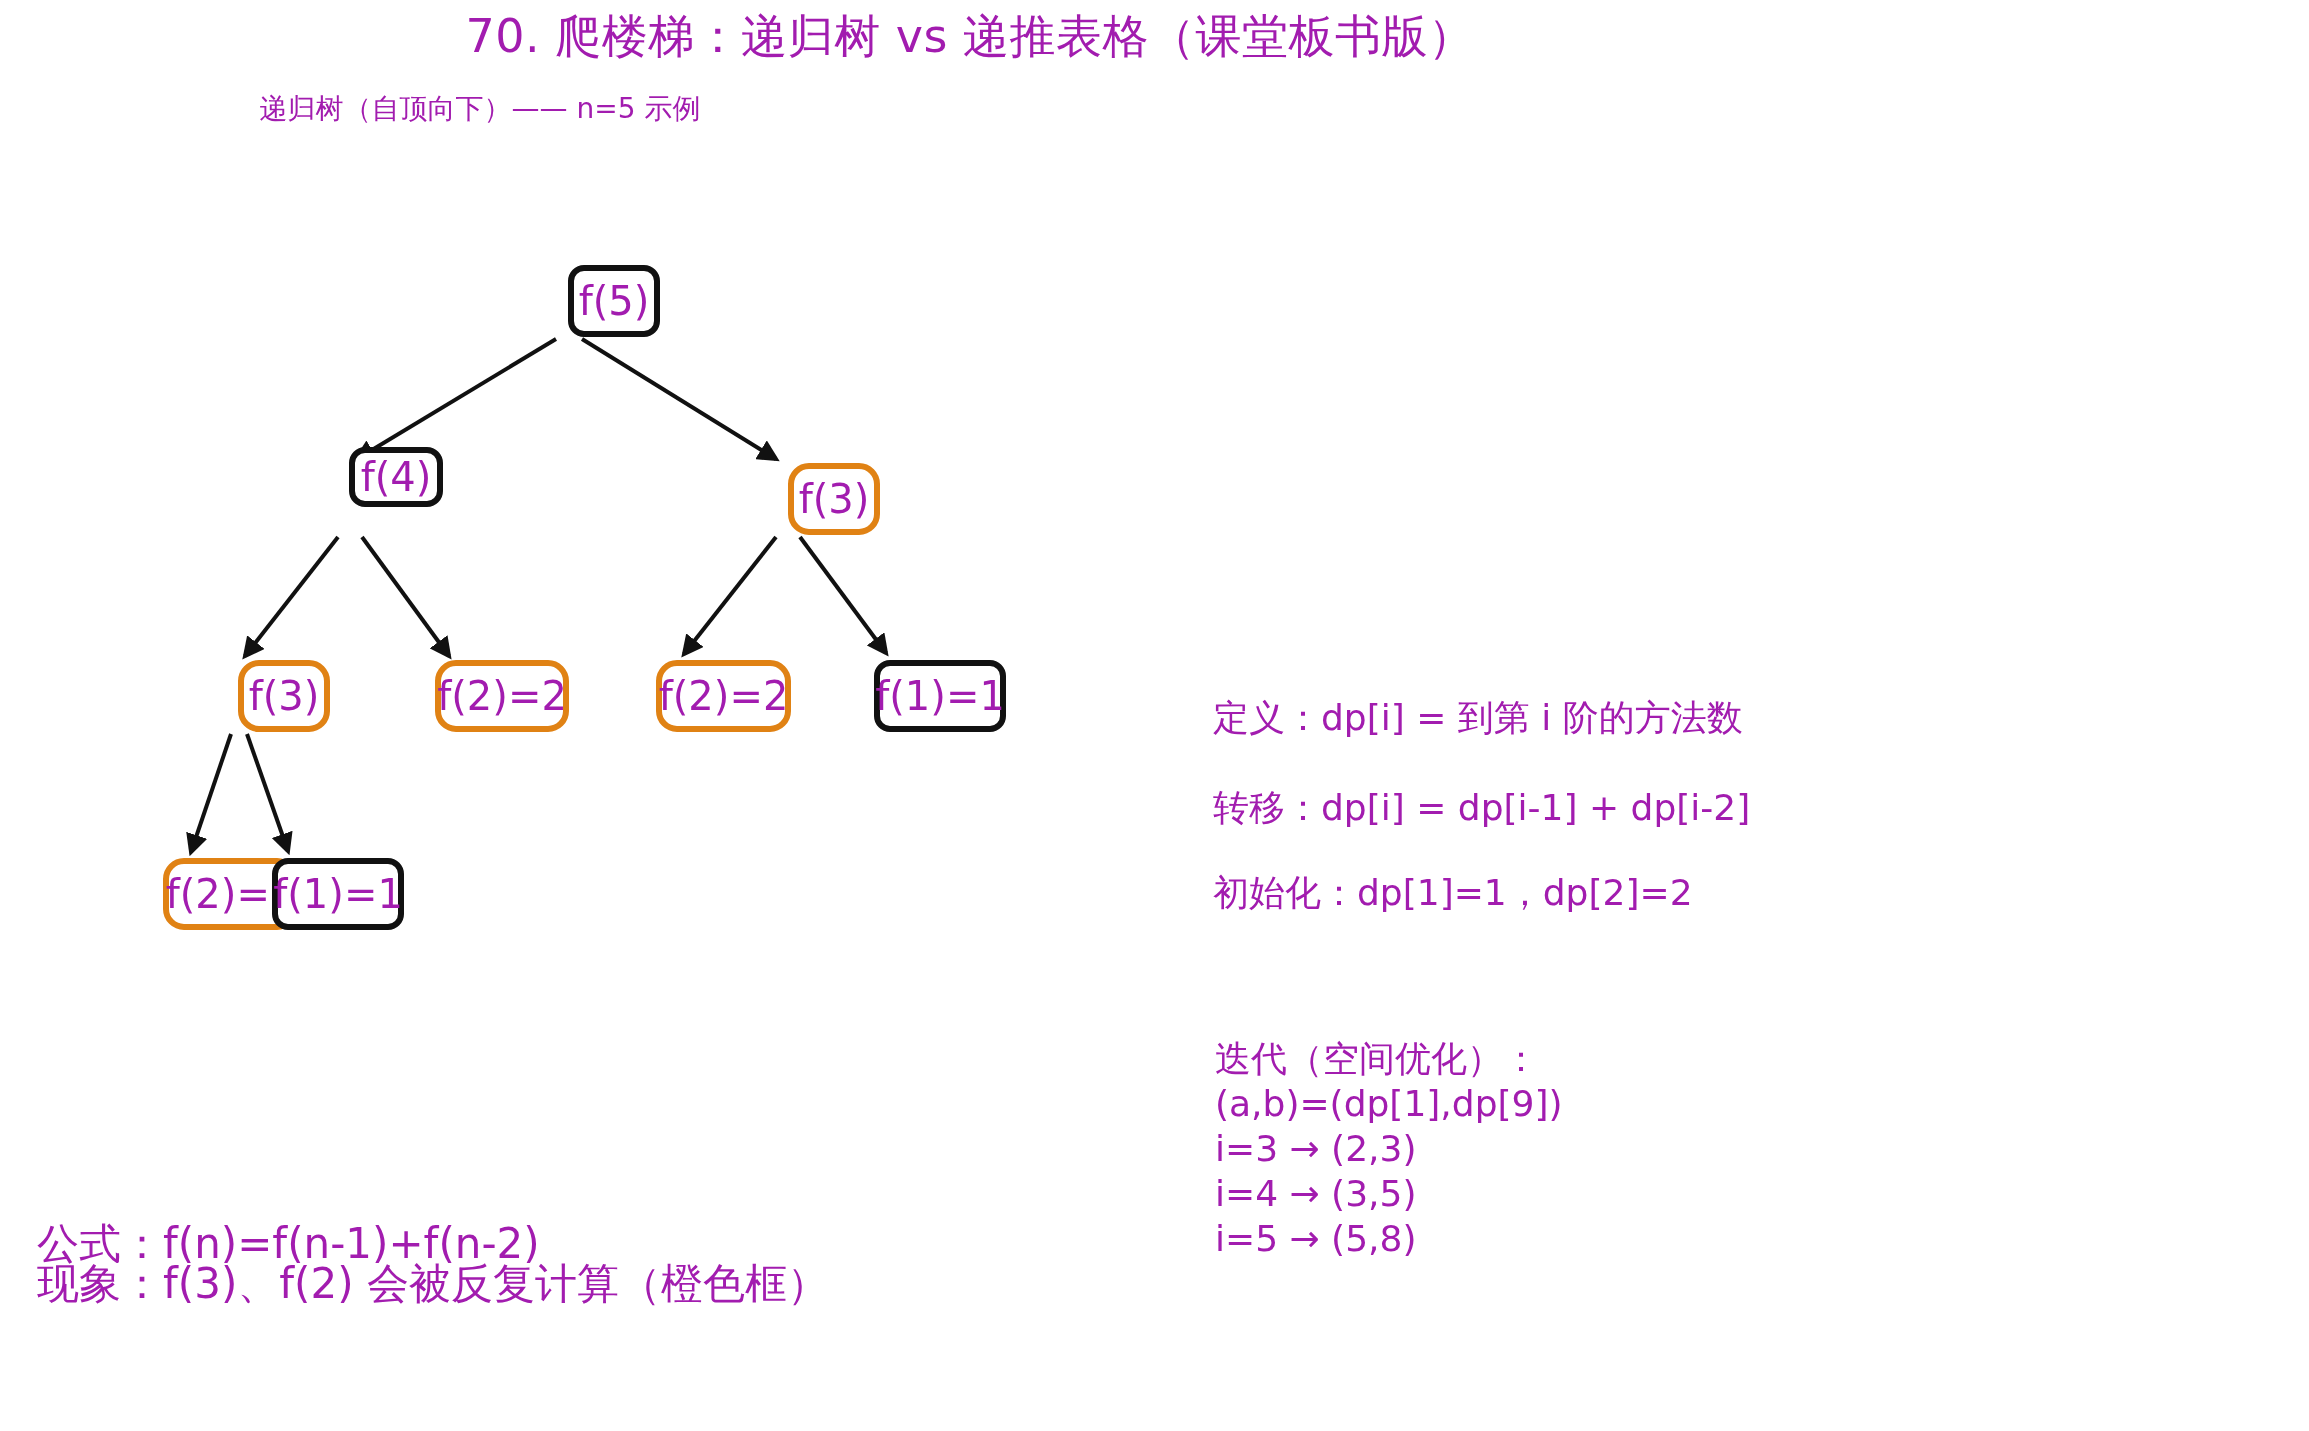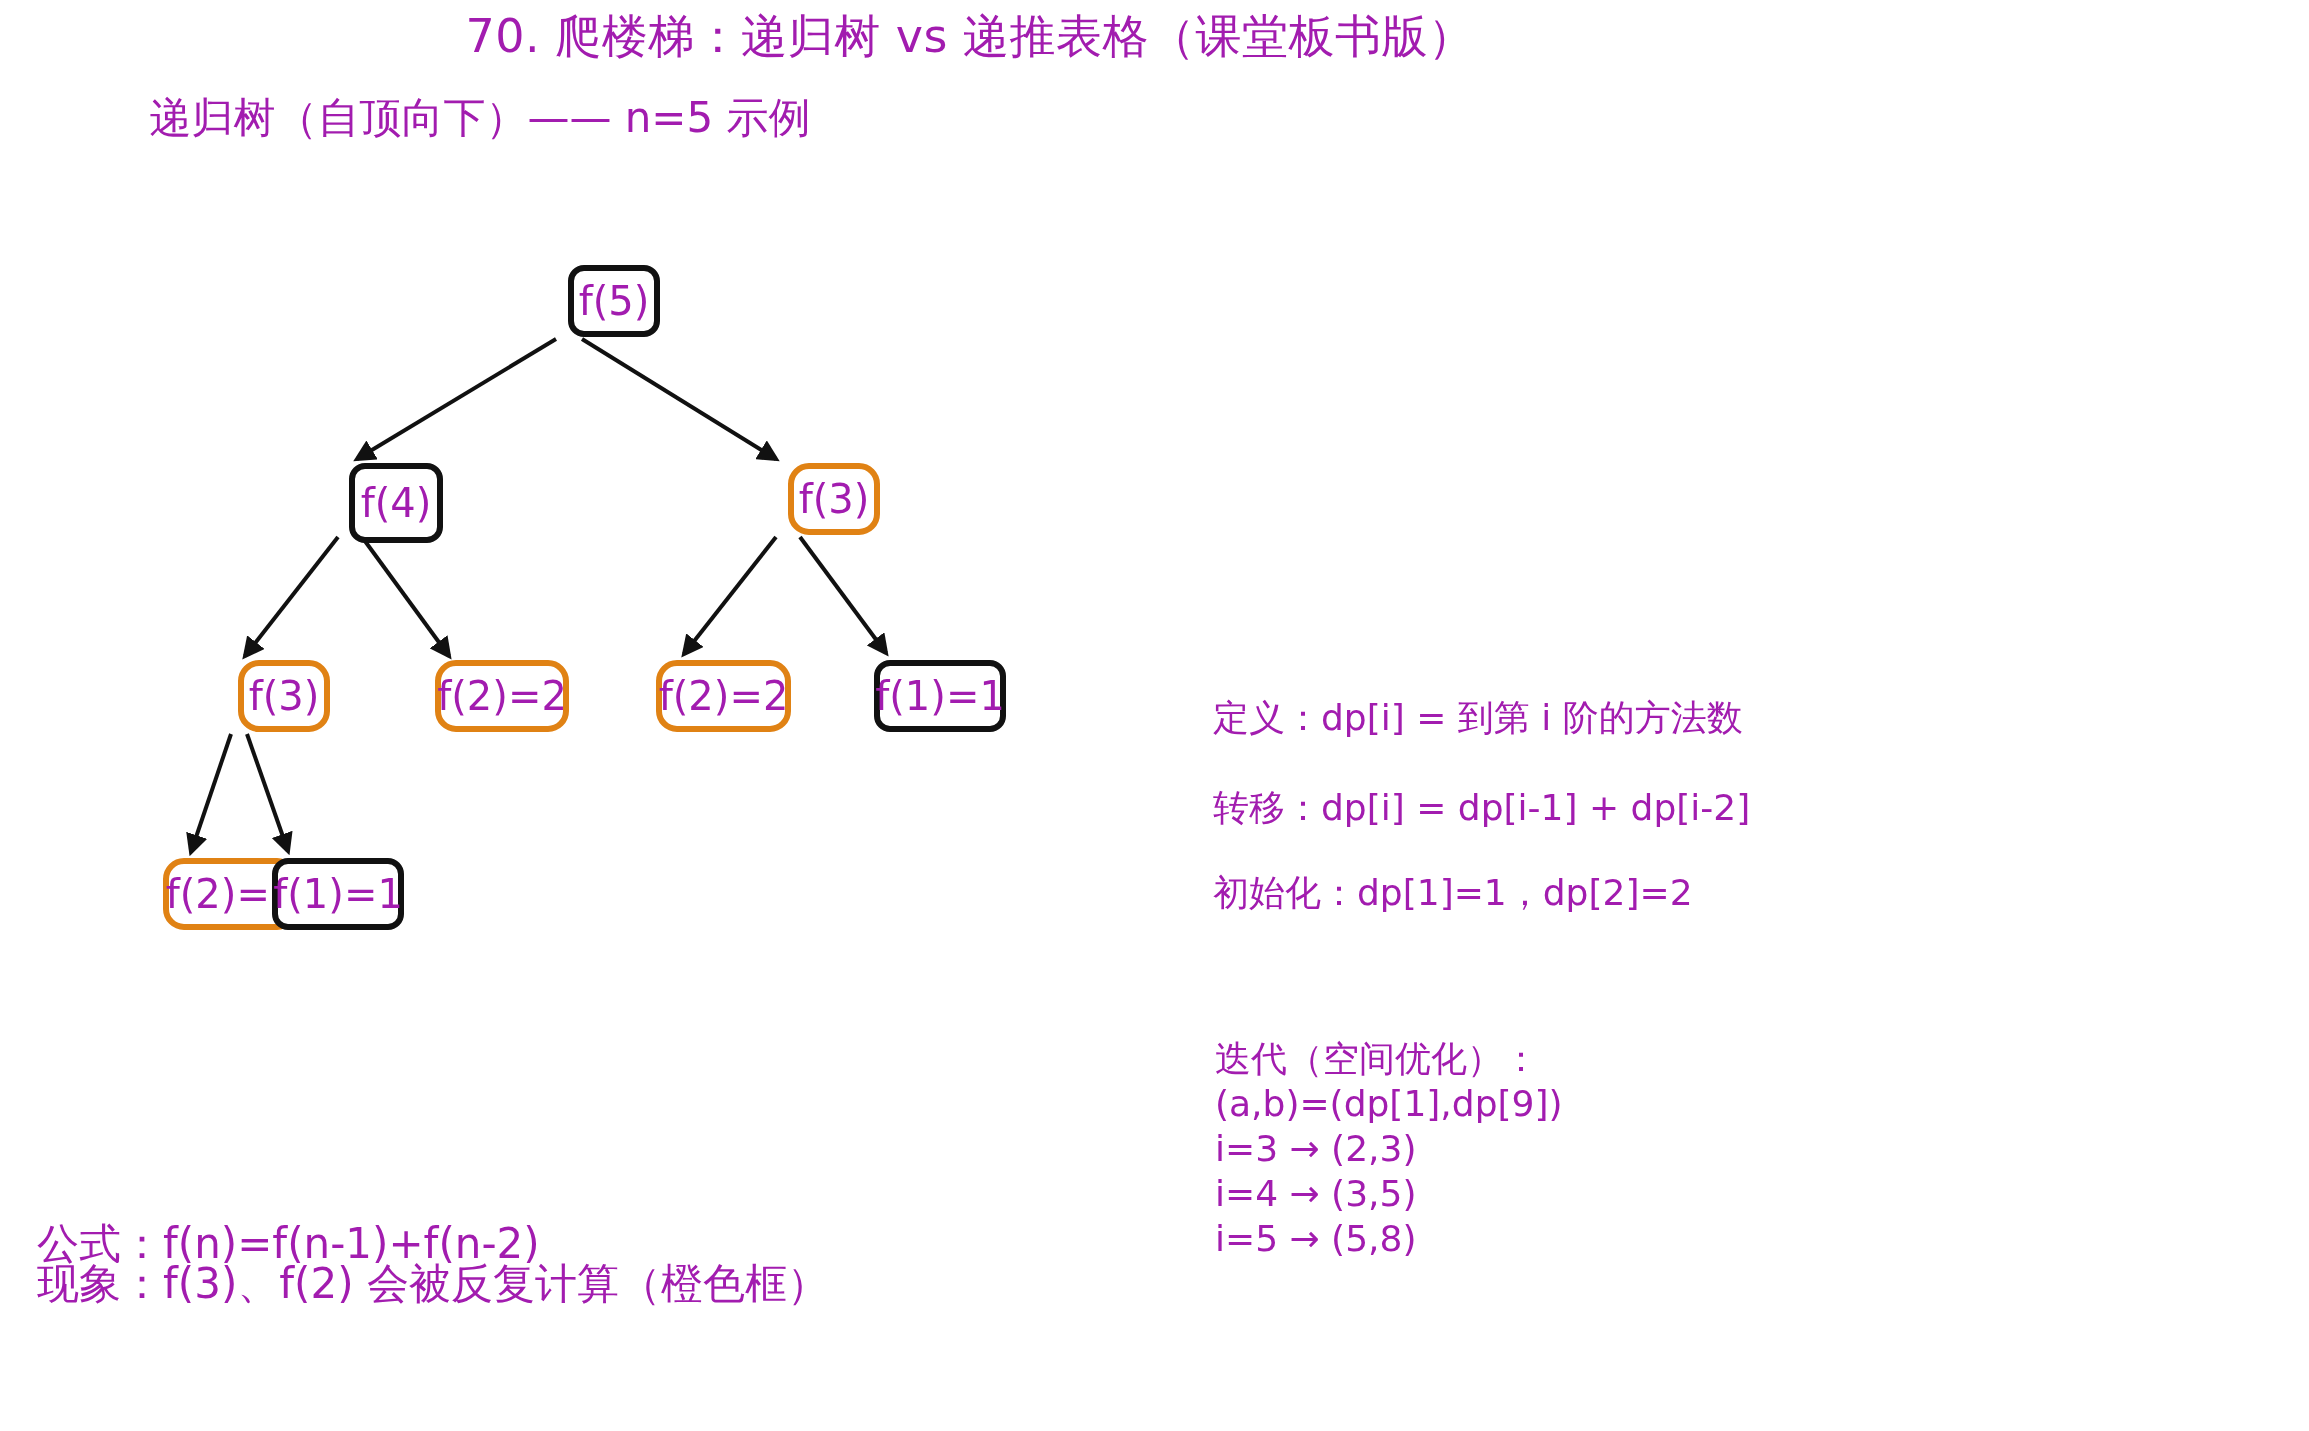--- a/index.html
+++ b/index.html
@@ -5,21 +5,21 @@
   html,body { margin:0; padding:0; background:#ffffff; }
   .page {
     position:relative; width:2309px; height:1431px;
     background:#ffffff; color:#a21caf; overflow:hidden;
     font-family:"DejaVu Sans","Liberation Sans",sans-serif;
   }
   .title {
     position:absolute; top:6px; left:10px; width:1920px;
     text-align:center; font-size:46px; letter-spacing:0.5px;
   }
-  .subtitle { position:absolute; top:90px; font-size:42px; }
+  .subtitle { position:absolute; top:90px; font-size:28px; }
   .subtitle-left  { left:80px;  width:800px; text-align:center; }
   .subtitle-right { left:1175px; width:800px; text-align:center; }
 
   
   .dp-table {
     position:absolute; left:966px; top:200px;
     border-collapse:collapse; table-layout:fixed; background:#fff;
   }
   .dp-table td {
     border:3px solid #111; font-size:40px; height:63px;
@@ -69,21 +69,21 @@
       <line x1="362" y1="537" x2="449" y2="656" marker-end="url(#arrow)"></line>
       <line x1="776" y1="537" x2="684" y2="654" marker-end="url(#arrow)"></line>
       <line x1="800" y1="537" x2="886" y2="653" marker-end="url(#arrow)"></line>
       <line x1="231" y1="734" x2="191" y2="852" marker-end="url(#arrow)"></line>
       <line x1="247" y1="734" x2="288" y2="851" marker-end="url(#arrow)"></line>
     </g>
   </svg>
 
   <div>
     <div class="node" style="left:522px; top:265px; width:92px; height:72px;">f(5)</div>
-    <div class="node" style="left:303px; top:463px; width:94px; height:80px;">f(4)</div>
+    <div class="node" style="left:303px; top:447px; width:94px; height:60px;">f(4)</div>
     <div class="node orange" style="left:742px; top:463px; width:92px; height:72px;">f(3)</div>
     <div class="node orange" style="left:192px; top:660px; width:92px; height:72px;">f(3)</div>
     <div class="node orange" style="left:389px; top:660px; width:134px; height:72px;">f(2)=2</div>
     <div class="node orange" style="left:610px; top:660px; width:135px; height:72px;">f(2)=2</div>
     <div class="node" style="left:828px; top:660px; width:132px; height:72px;">f(1)=1</div>
     <div class="node orange" style="left:117px; top:858px; width:135px; height:72px;">f(2)=2</div>
     <div class="node" style="left:226px; top:858px; width:132px; height:72px;">f(1)=1</div>
   </div>
 
   <div class="note" style="left:1213px; top:694px;">定义：dp[i] = 到第 i 阶的方法数</div>

